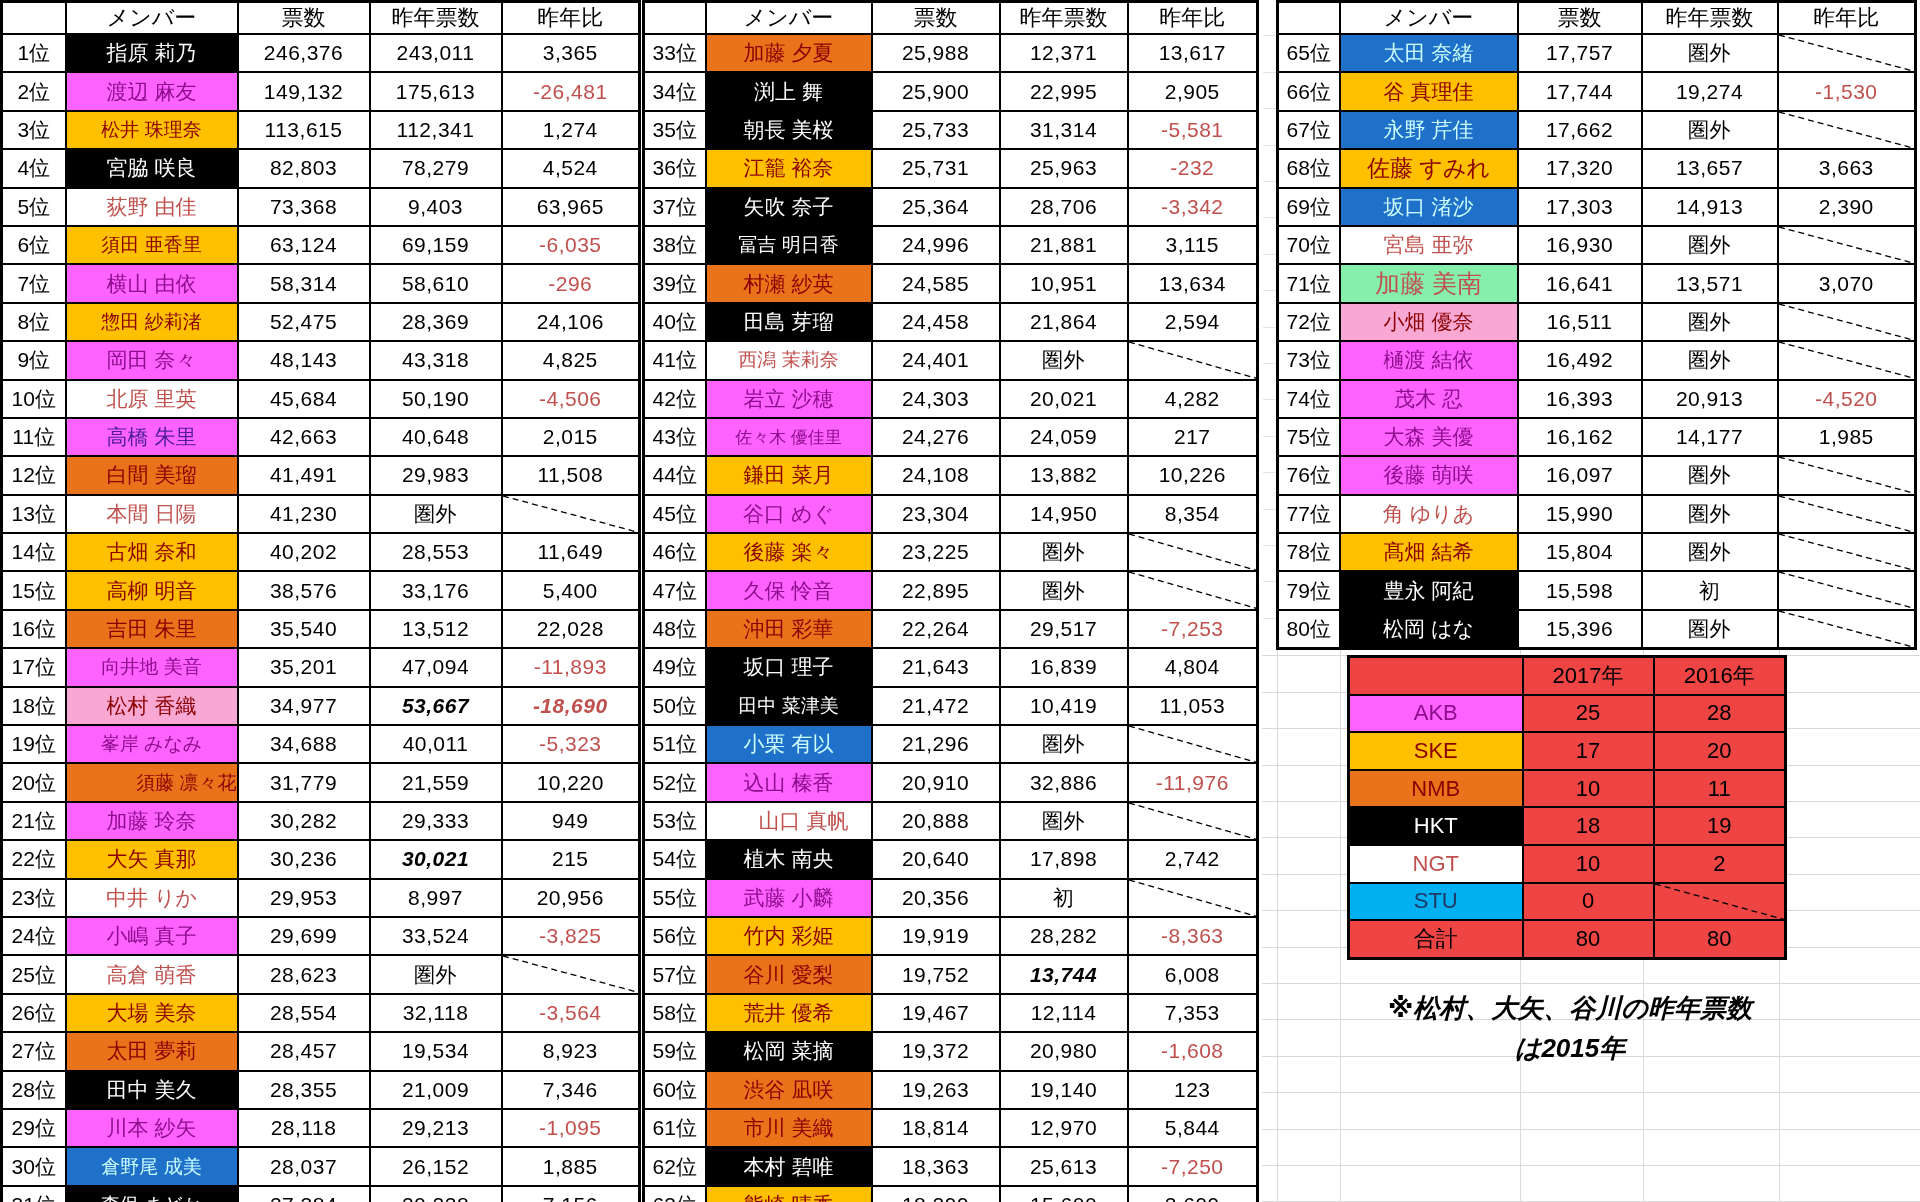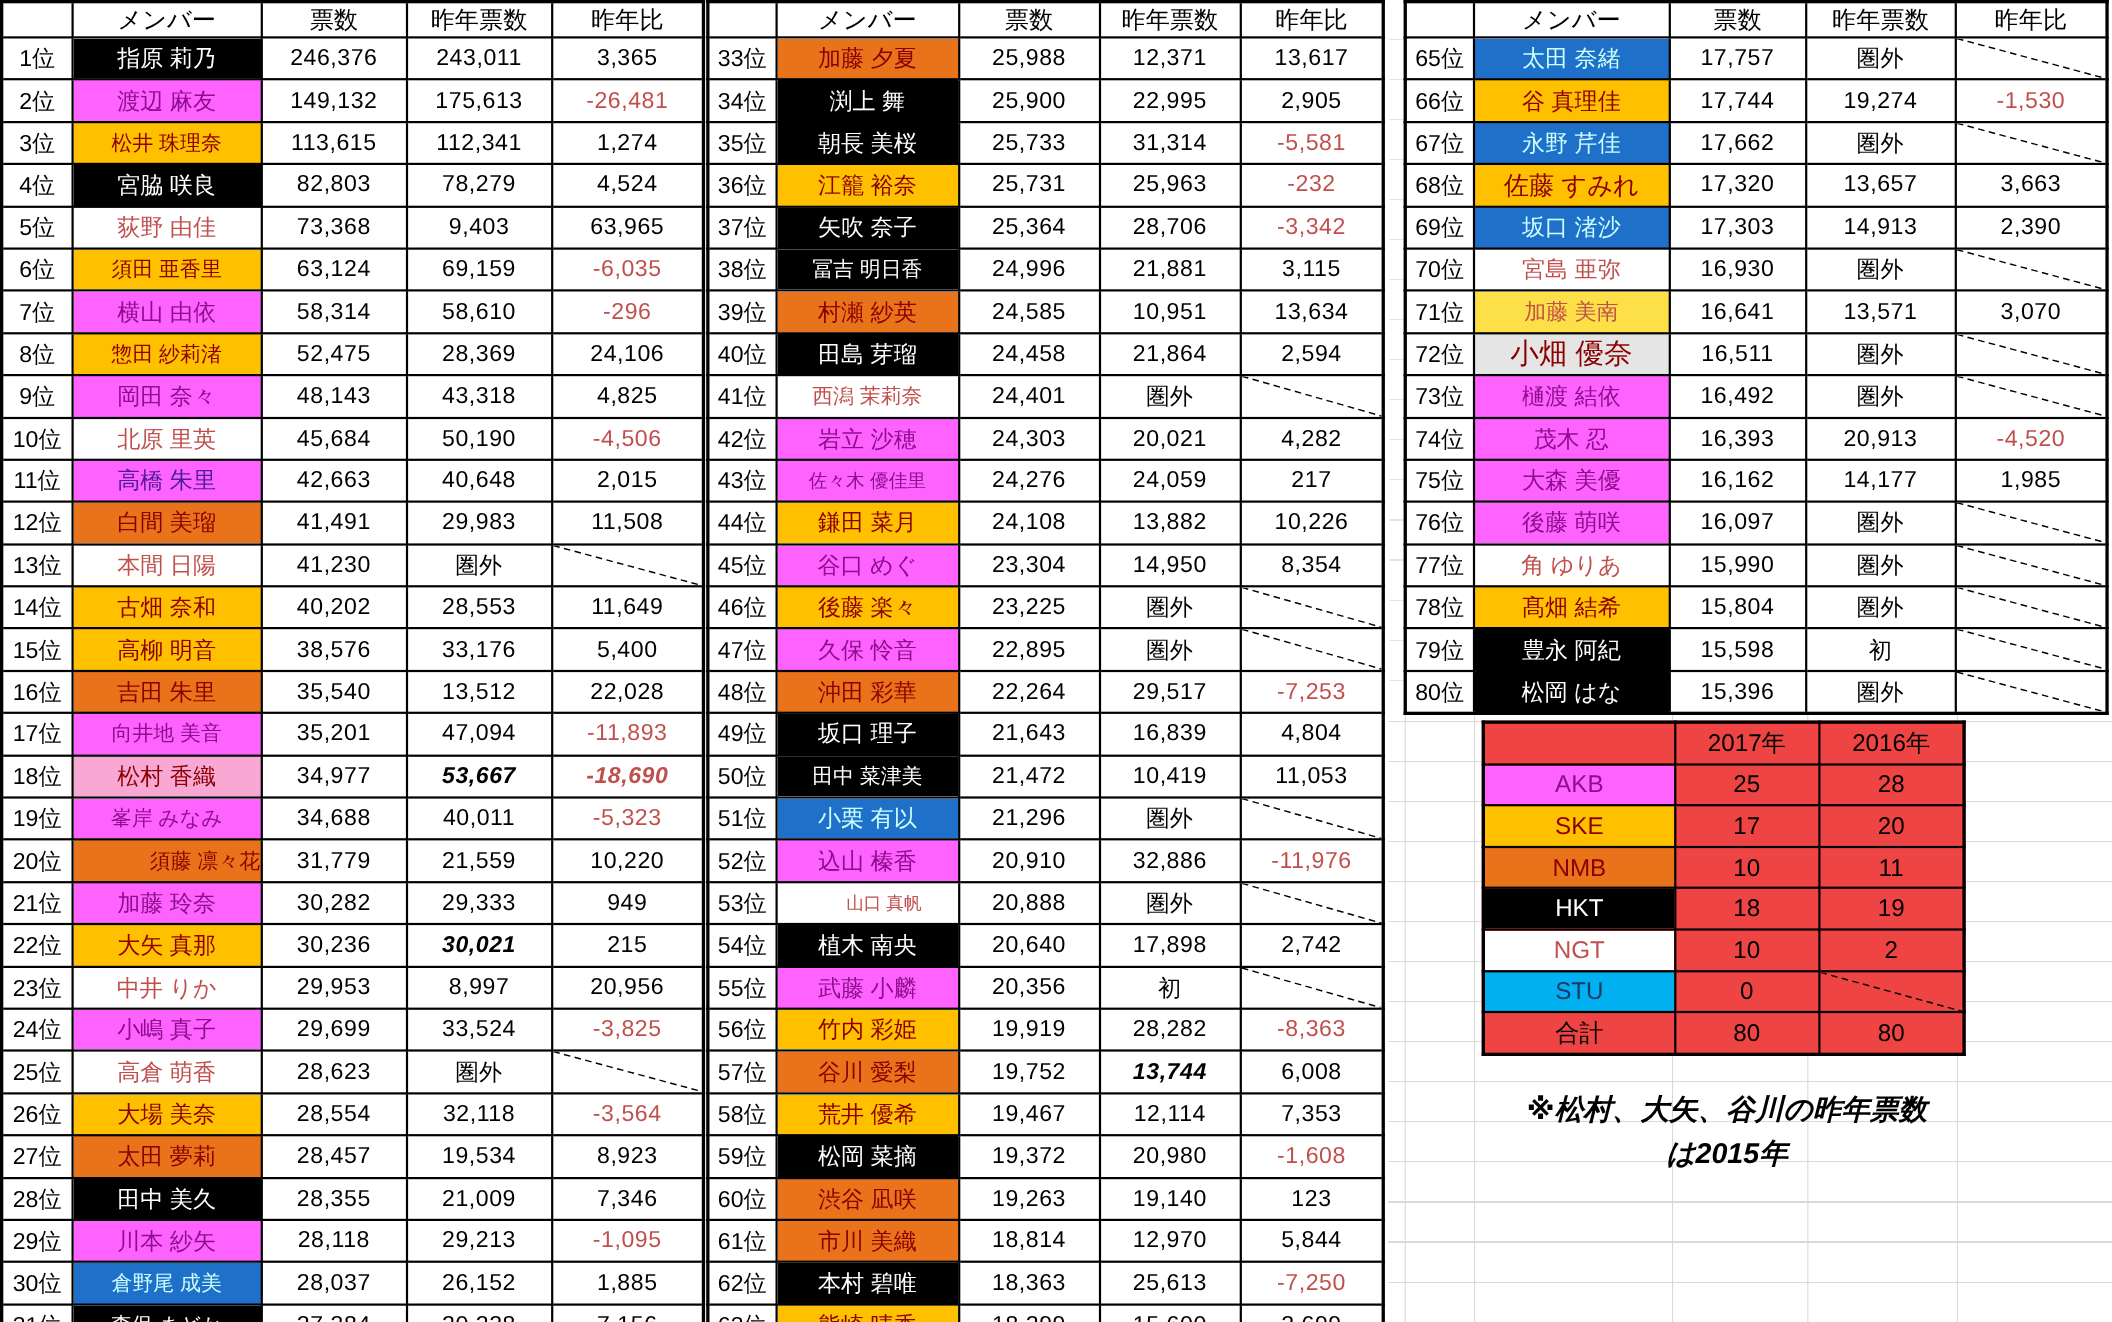--- a/index.html
+++ b/index.html
@@ -477,21 +477,21 @@
         </tr>
         <tr>
           <td class="c-rank">52位</td>
           <td class="c-name" style="background: rgb(255, 99, 255); color: rgb(142, 13, 142); font-size: 21px;">込山 榛香</td>
           <td class="c-num">20,910</td>
           <td class="c-num">32,886</td>
           <td class="c-num neg">-11,976</td>
         </tr>
         <tr>
           <td class="c-rank">53位</td>
-          <td class="c-name" style="background: rgb(255, 255, 255); color: rgb(192, 80, 77); font-size: 16px; padding-left: 30px;">山口 真帆</td>
+          <td class="c-name" style="background: rgb(255, 255, 255); color: rgb(192, 80, 77); font-size: 21px; padding-left: 30px;">山口 真帆</td>
           <td class="c-num">20,888</td>
           <td class="c-num">圏外</td>
           <td class="c-num diag">
             <svg viewBox="0 0 100 100" preserveAspectRatio="none">
               <line x1="0" y1="0" x2="100" y2="100" stroke="#000" stroke-width="1.3" stroke-dasharray="6 4" vector-effect="non-scaling-stroke"></line>
             </svg>
           </td>
         </tr>
         <tr>
           <td class="c-rank">54位</td>
@@ -637,28 +637,28 @@
           <td class="c-num">16,930</td>
           <td class="c-num">圏外</td>
           <td class="c-num diag">
             <svg viewBox="0 0 100 100" preserveAspectRatio="none">
               <line x1="0" y1="0" x2="100" y2="100" stroke="#000" stroke-width="1.3" stroke-dasharray="6 4" vector-effect="non-scaling-stroke"></line>
             </svg>
           </td>
         </tr>
         <tr>
           <td class="c-rank">71位</td>
-          <td class="c-name" style="background: #fde047; color: rgb(192, 80, 77); font-size: 20px; text-align: center;">加藤 美南</td>
+          <td class="c-name" style="background: #86efac; color: rgb(192, 80, 77); font-size: 25px; text-align: center;">加藤 美南</td>
           <td class="c-num">16,641</td>
           <td class="c-num">13,571</td>
           <td class="c-num">3,070</td>
         </tr>
         <tr>
           <td class="c-rank">72位</td>
-          <td class="c-name" style="background: #e5e5e5; color: rgb(139, 0, 0); font-size: 26px; margin-top: 36px;">小畑 優奈</td>
+          <td class="c-name" style="background: #f9a8d4; color: rgb(139, 0, 0); font-size: 21px; margin-top: 36px;">小畑 優奈</td>
           <td class="c-num">16,511</td>
           <td class="c-num">圏外</td>
           <td class="c-num diag">
             <svg viewBox="0 0 100 100" preserveAspectRatio="none">
               <line x1="0" y1="0" x2="100" y2="100" stroke="#000" stroke-width="1.3" stroke-dasharray="6 4" vector-effect="non-scaling-stroke"></line>
             </svg>
           </td>
         </tr>
         <tr>
           <td class="c-rank">73位</td>

